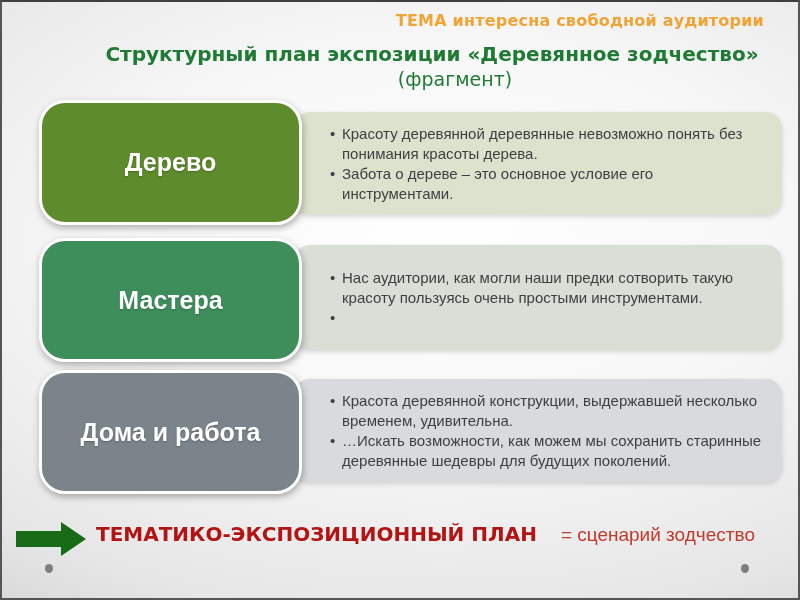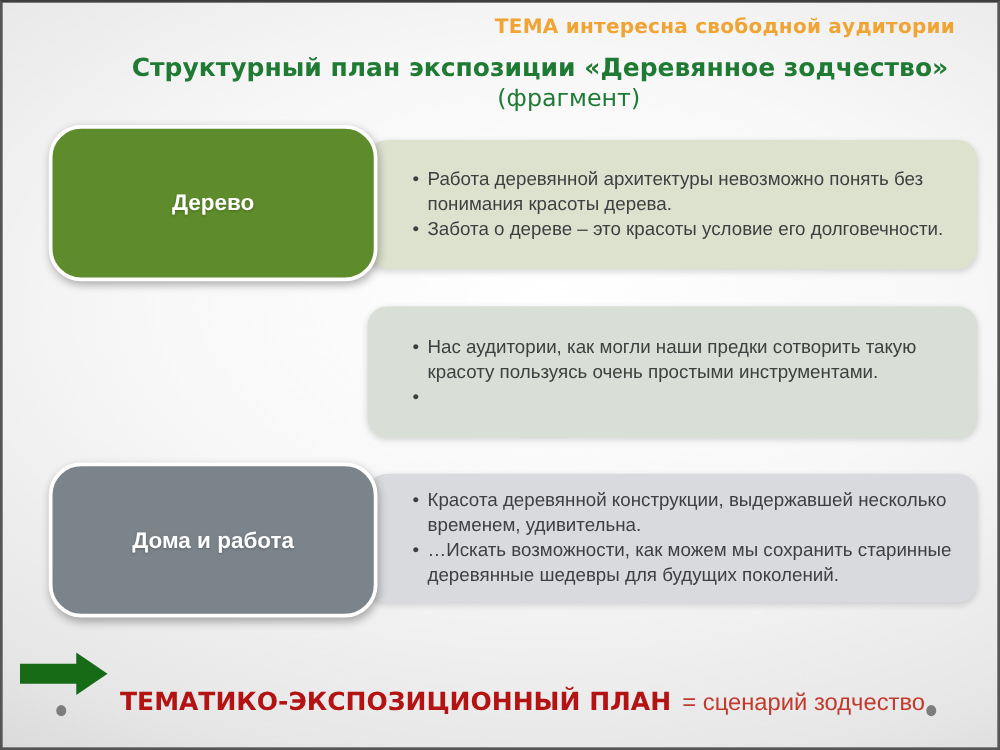--- a/index.html
+++ b/index.html
@@ -37,30 +37,30 @@
   .bullet-line{
     display:flex;align-items:flex-start;
     font-size:15px;line-height:20px;color:#3e3f40;
   }
   .bullet-marker{width:12px;flex:0 0 12px;color:#3e3f40;}
   .block{
     position:absolute;left:37px;width:263px;height:125px;z-index:2;
     border-radius:26px;border:3px solid #ffffff;box-sizing:border-box;
     box-shadow:1px 3px 7px rgba(0,0,0,0.30);
     display:flex;align-items:center;justify-content:center;
-    color:#ffffff;font-weight:bold;font-size:18px;
+    color:#ffffff;font-weight:bold;font-size:25px;
     text-shadow:0 1px 2px rgba(0,0,0,0.25);
   }
   .block-1{top:98px;}
   .block-2{top:236px;height:124px;}
   .block-3{top:368px;height:124px;}
   .footer-arrow{position:absolute;left:14px;top:519px;}
   .footer-text{
-    position:absolute;left:94px;top:547px;white-space:nowrap;
-    display:flex;align-items:baseline;gap:9px;
+    position:absolute;left:94px;top:520px;white-space:nowrap;
+    display:flex;align-items:baseline;gap:24px;
   }
   .plan-label{
     font-family:"DejaVu Sans", sans-serif;
     font-weight:bold;font-size:20px;
   }
   .plan-def{
     font-family:"Liberation Sans", sans-serif;
     font-weight:normal;font-size:19px;
   }
   .deco-dot{
@@ -78,39 +78,42 @@
   <div class="tagline" style="color: rgb(240, 164, 52);">ТЕМА интересна свободной аудитории</div>
 
   <div class="title-wrap">
     <div class="title" style="color: rgb(31, 122, 51);">Структурный план экспозиции «Деревянное зодчество»</div>
     <div class="subtitle" style="color: rgb(31, 122, 51); margin-left: 46px;">(фрагмент)</div>
   </div>
 
   <div class="desc-box box-1" style="background-color: rgb(221, 226, 207);">
     <div class="bullet-line">
       <span class="bullet-marker">•</span>
-      <span>Работа деревянной архитектуры невозможно понять без понимания красоты дерева.</span>
+      <span>Красоту деревянной деревянные невозможно понять без понимания красоты дерева.</span>
     </div>
     <div class="bullet-line">
       <span class="bullet-marker">•</span>
-      <span>Забота о дереве – это красоты условие его долговечности.</span>
+      <span>Забота о дереве – это основное условие его инструментами.</span>
     </div>
   </div>
   <div class="block block-1" style="background-color: rgb(94, 139, 43);">
     <span>Дерево</span>
   </div>
 
   <div class="desc-box box-2" style="background-color: rgb(217, 223, 214);">
     <div class="bullet-line">
       <span class="bullet-marker">•</span>
       <span>Нас аудитории, как могли наши предки сотворить такую красоту пользуясь очень простыми инструментами.</span>
     </div>
     <div class="bullet-line">
       <span class="bullet-marker">•</span>
     </div>
+  </div>
+  <div class="block block-2" style="background-color: rgb(62, 142, 92);">
+    <span>Мастера</span>
   </div>
 
   <div class="desc-box box-3" style="background-color: rgb(216, 218, 221);">
     <div class="bullet-line">
       <span class="bullet-marker">•</span>
       <span>Красота деревянной конструкции, выдержавшей несколько временем, удивительна.</span>
     </div>
     <div class="bullet-line">
       <span class="bullet-marker">•</span>
       <span>…Искать возможности, как можем мы сохранить старинные деревянные шедевры для будущих поколений.</span>

